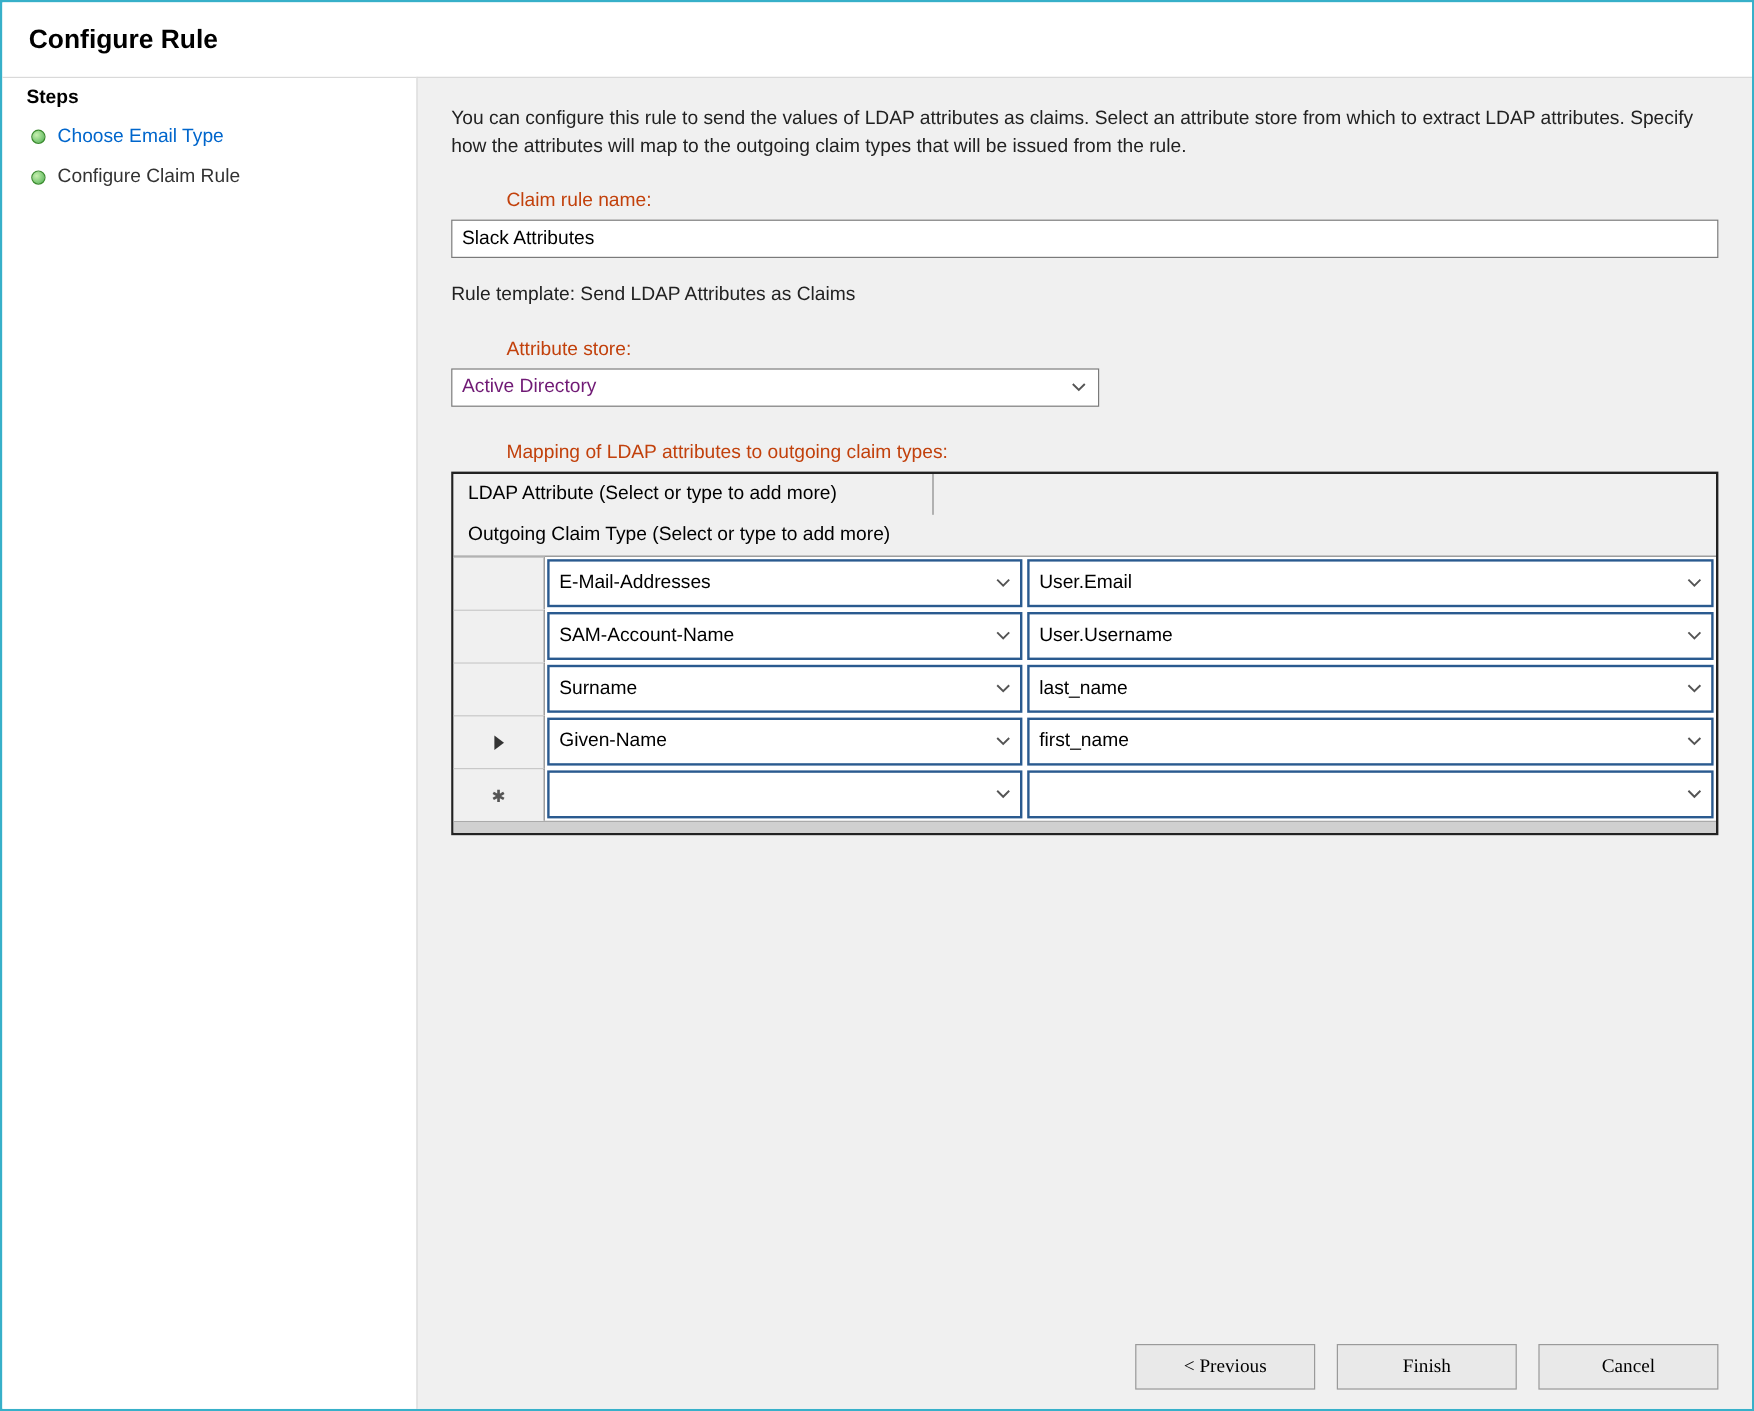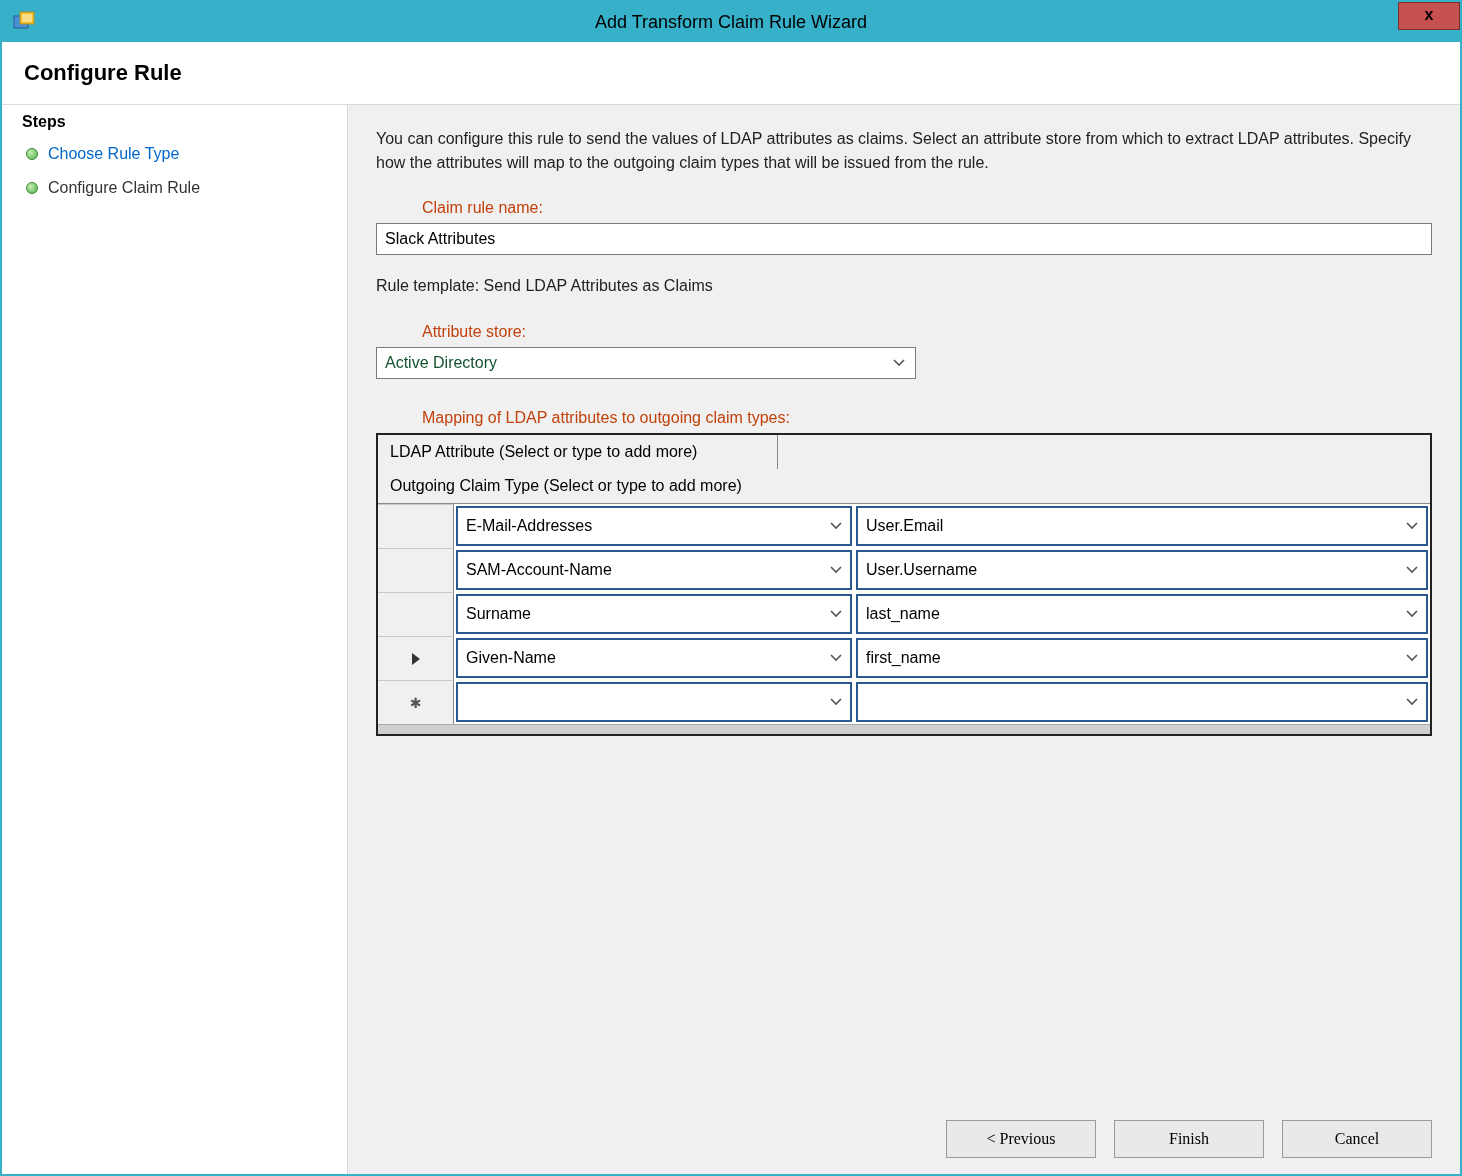--- a/index.html
+++ b/index.html
@@ -144,21 +144,21 @@
     width: 540px;
     height: 32px;
     border: 1px solid #7a7a7a;
     background: #fff;
     display: flex;
     align-items: center;
     padding: 0 8px;
     margin-bottom: 30px;
     cursor: pointer;
   }
-  .select-wrap .select-value { font-size: 16px; color: #14532d; text-align: right; }
+  .select-wrap .select-value { font-size: 16px; color: #701a75; text-align: right; }
   .select-wrap .chev {
     position: absolute;
     right: 10px;
     top: 50%;
     transform: translateY(-50%);
   }
   .chev svg { display: block; }
   
   .grid-wrap {
     border: 2px solid #222;
@@ -247,43 +247,32 @@
     font-family: inherit;
     cursor: pointer;
     color: #000;
   }
 </style>
 </head>
 <body>
 
 <div class="window">
 
-  <div class="titlebar">
-    <span class="app-icon">
-      <svg width="24" height="24" viewBox="0 0 24 24">
-        <rect x="2" y="6" width="14" height="12" fill="#4a90d9" stroke="#2a5a8f"></rect>
-        <rect x="8" y="2" width="14" height="12" fill="#f4c430" stroke="#b08a1f"></rect>
-        <rect x="10" y="4" width="10" height="8" fill="#fff" opacity="0.4"></rect>
-      </svg>
-    </span>
-    <div class="title">Add Transform Claim Rule Wizard</div>
-    <div class="close-btn">x</div>
-  </div>
 
   <div class="header-strip">
     <h1>Configure Rule</h1>
   </div>
 
   <div class="main">
 
     <div class="sidebar">
       <div class="steps-header">Steps</div>
       <div class="step-item active">
         <span class="step-bullet"></span>
-        <span class="step-label">Choose Rule Type</span>
+        <span class="step-label">Choose Email Type</span>
       </div>
       <div class="step-item">
         <span class="step-bullet"></span>
         <span class="step-label">Configure Claim Rule</span>
       </div>
     </div>
 
     <div class="content">
       <div class="desc">You can configure this rule to send the values of LDAP attributes as claims. Select an attribute store from which to extract LDAP attributes. Specify how the attributes will map to the outgoing claim types that will be issued from the rule.</div>
 

